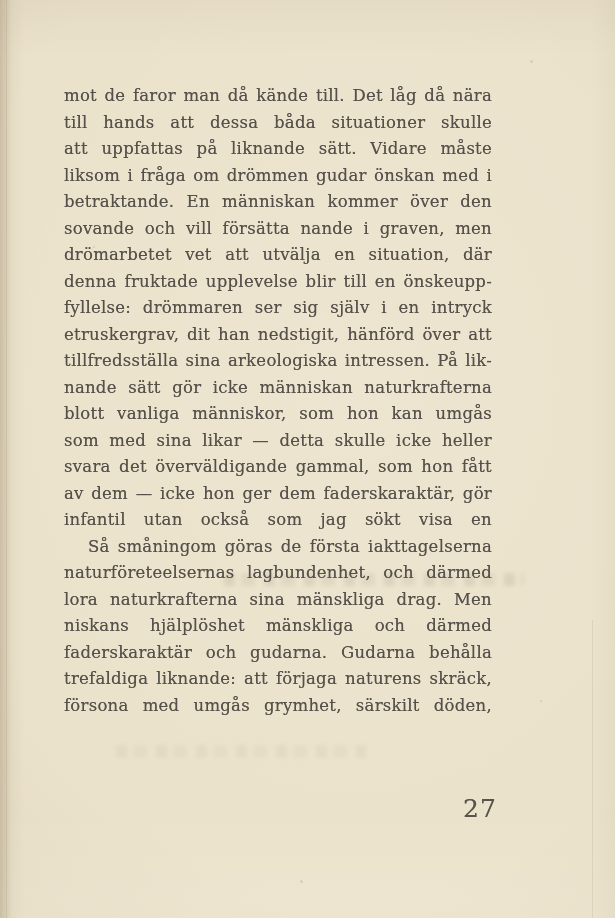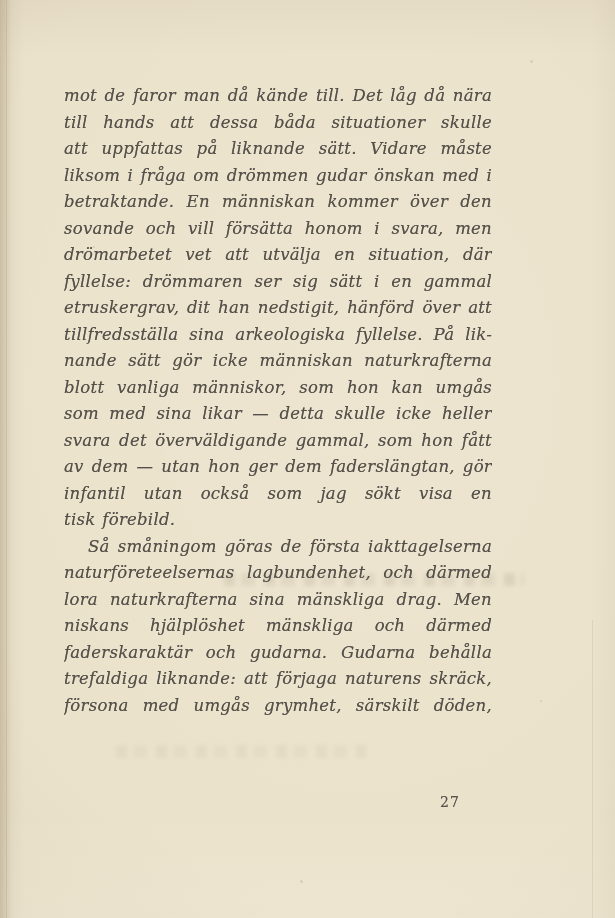--- a/index.html
+++ b/index.html
@@ -57,43 +57,42 @@
     position: absolute;
     left: 64px;
     top: 83px;
     width: 428px;
     color: var(--ink);
     font-size: 16.5px;
     line-height: 26.5px;
     letter-spacing: 0.25px;
     word-spacing: 1.5px;
     text-shadow: 0 0 0.4px rgba(85,80,74,0.65);
-    font-style: italic;
   }
   .line {
     height: 26.5px;
     overflow: hidden;
     text-align: justify;
     text-align-last: justify;
     white-space: normal;
   }
   .line.flush {
     text-align: left;
     text-align-last: left;
   }
   .line.indent {
     padding-left: 24px;
   }
   
   .page-number {
     position: absolute;
-    left: 440px;
+    left: 463px;
     top: 794px;
     color: #59544b;
-    font-size: 14px;
+    font-size: 25px;
     letter-spacing: 1px;
     text-shadow: 0 0 0.4px rgba(89,84,75,0.6);
   }
   
   .bleed {
     position: absolute;
     height: 13px;
     border-radius: 2px;
     background: repeating-linear-gradient(90deg,
       rgba(104,94,72,0.55) 0px, rgba(104,94,72,0.55) 11px,
@@ -139,32 +138,32 @@
 <div class="speck s2"></div>
 <div class="speck s3"></div>
 <div class="speck s4"></div>
 
 <div class="text-block">
     <div class="line">mot de faror man då kände till. Det låg då nära</div>
     <div class="line">till hands att dessa båda situationer skulle komma</div>
     <div class="line">att uppfattas på liknande sätt. Vidare måste man</div>
     <div class="line">liksom i fråga om drömmen gudar önskan med i</div>
     <div class="line">betraktande. En människan kommer över den</div>
-    <div class="line">sovande och vill försätta honom i svara, men</div>
+    <div class="line">sovande och vill försätta nande i graven, men</div>
     <div class="line">drömarbetet vet att utvälja en situation, där också</div>
-    <div class="line">fyllelse: drömmaren ser sig sätt i en gammal</div>
+    <div class="line">denna fruktade upplevelse blir till en önskeupp-</div>
+    <div class="line">fyllelse: drömmaren ser sig själv i en intryck</div>
     <div class="line">etruskergrav, dit han nedstigit, hänförd över att få</div>
-    <div class="line">tillfredsställa sina arkeologiska fyllelse. På lik-</div>
+    <div class="line">tillfredsställa sina arkeologiska intressen. På lik-</div>
     <div class="line">nande sätt gör icke människan naturkrafterna till</div>
     <div class="line">blott vanliga människor, som hon kan umgås med</div>
     <div class="line">som med sina likar — detta skulle icke heller mot-</div>
     <div class="line">svara det överväldigande gammal, som hon fått</div>
-    <div class="line">av dem — utan hon ger dem faderslängtan, gör</div>
+    <div class="line">av dem — icke hon ger dem faderskaraktär, gör</div>
     <div class="line">infantil utan också som jag sökt visa en fylogene-</div>
-    <div class="line flush">tisk förebild.</div>
     <div class="line indent">Så småningom göras de första iakttagelserna om</div>
     <div class="line">naturföreteelsernas lagbundenhet, och därmed för-</div>
     <div class="line">lora naturkrafterna sina mänskliga drag. Men män-</div>
     <div class="line">niskans hjälplöshet mänskliga och därmed hennes</div>
     <div class="line">faderskaraktär och gudarna. Gudarna behålla sin</div>
     <div class="line">trefaldiga liknande: att förjaga naturens skräck,</div>
     <div class="line">försona med umgås grymhet, särskilt döden, och</div>
   </div>
 
 <div class="page-number">27</div>

